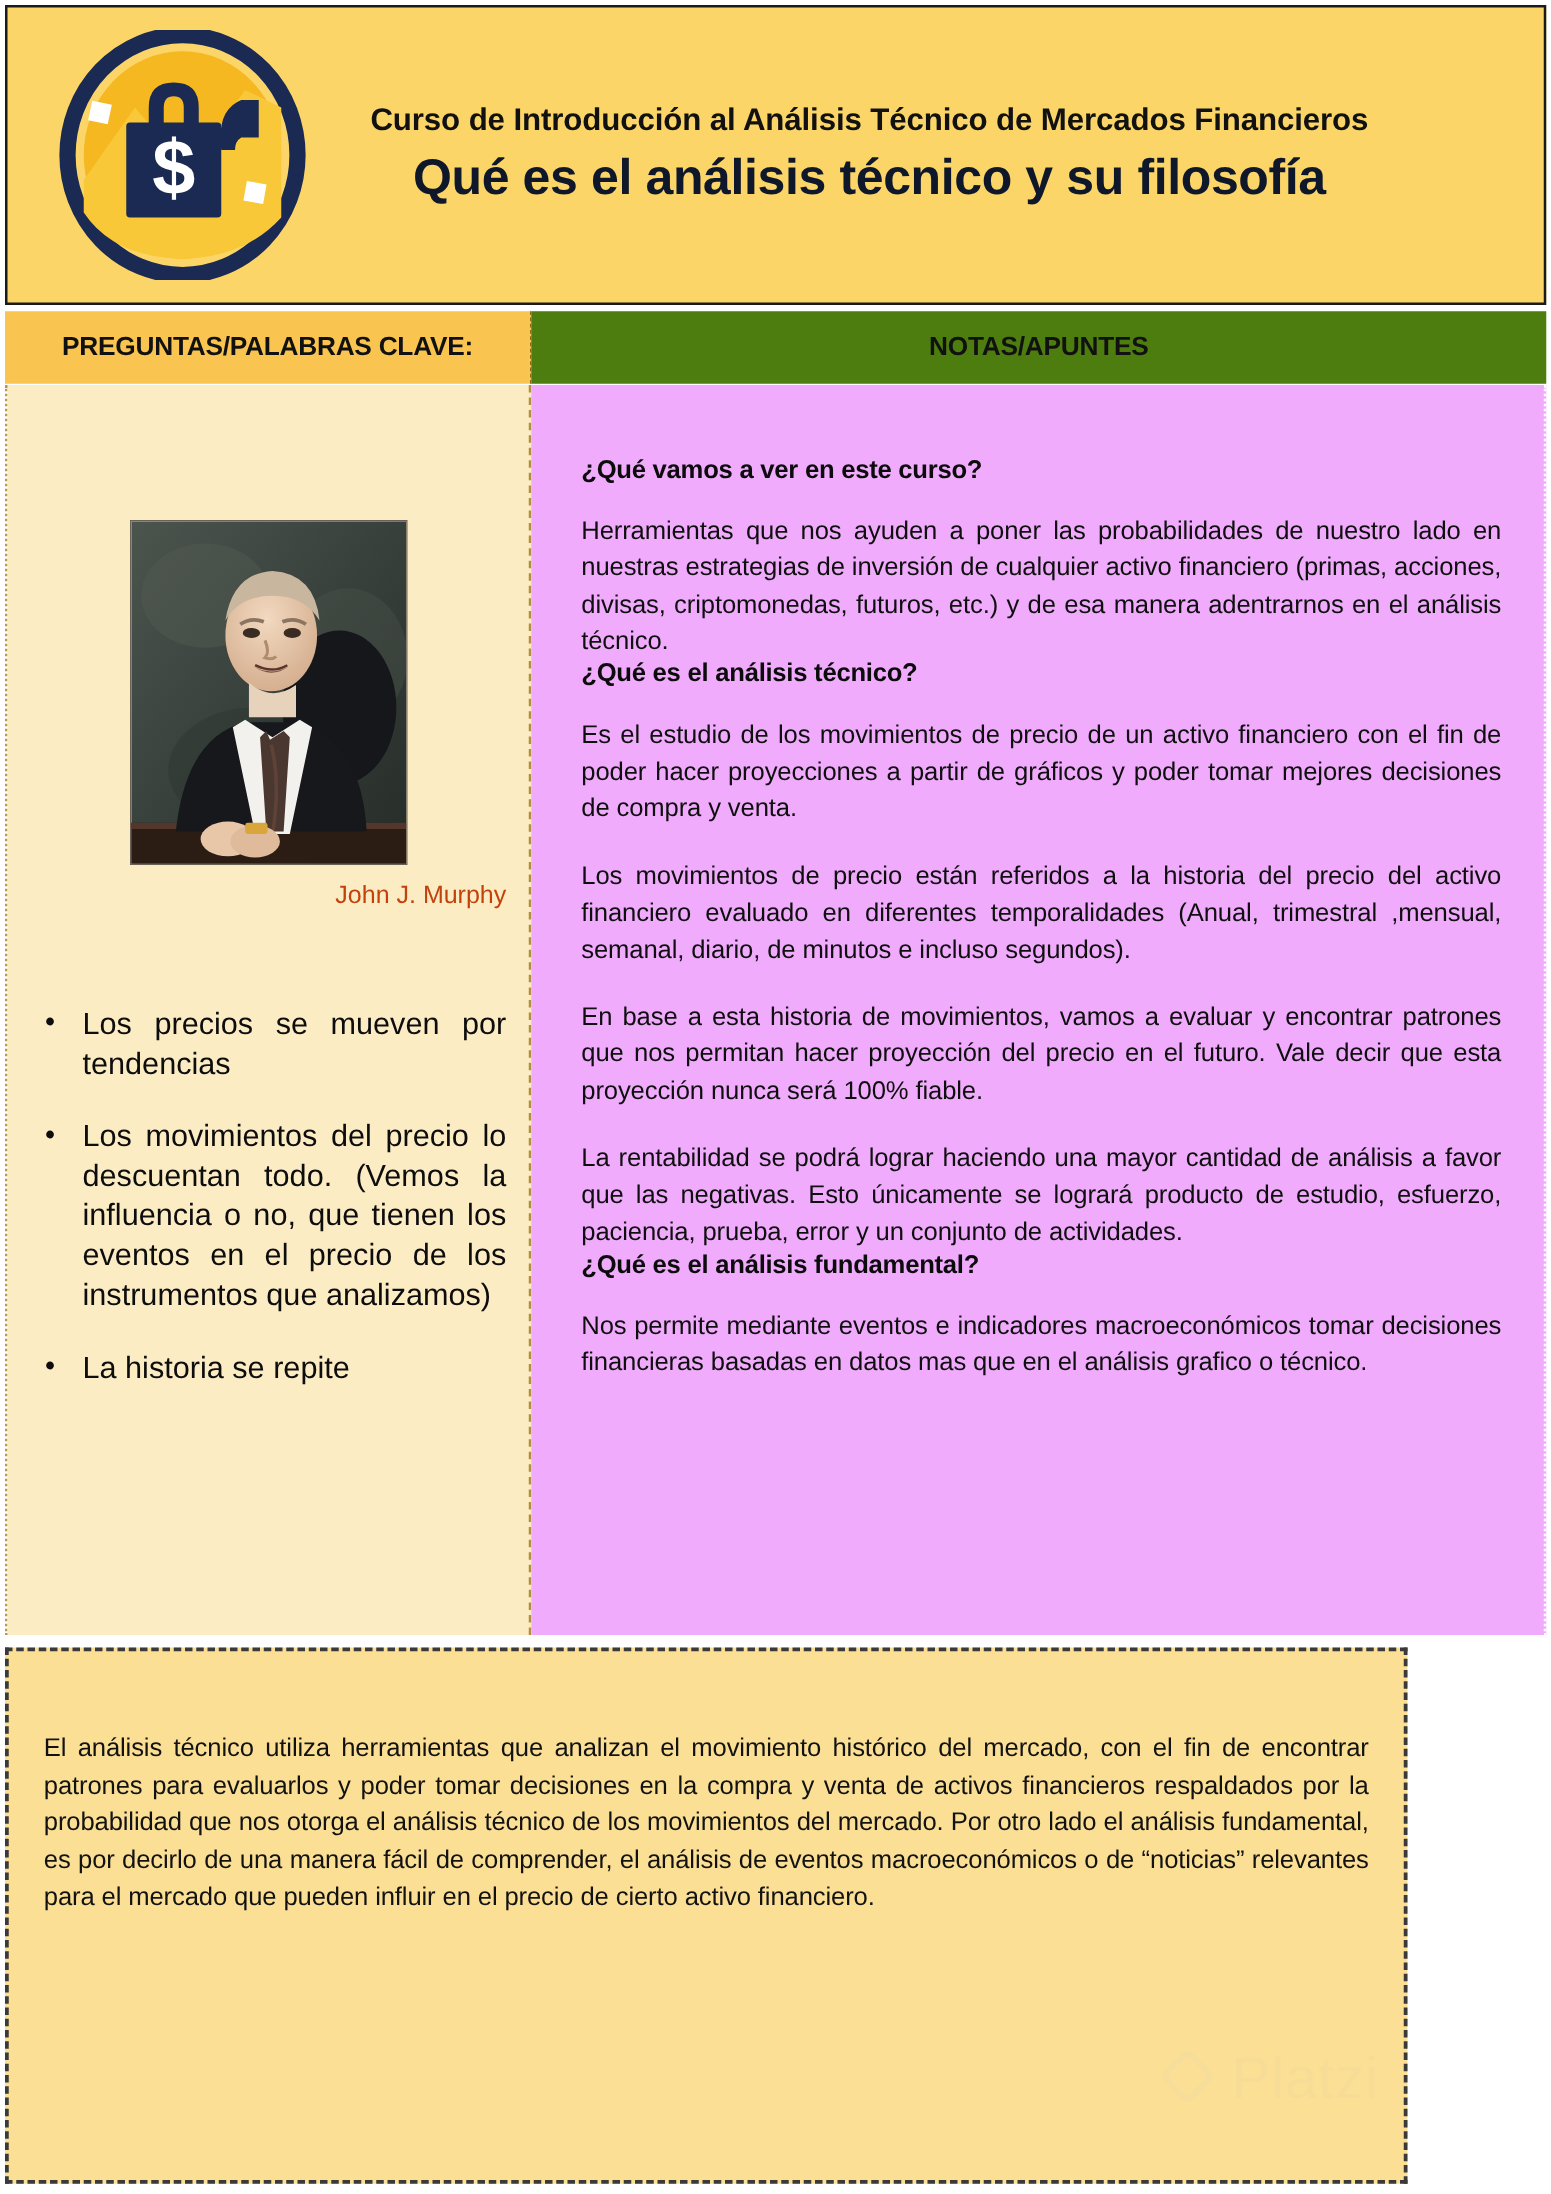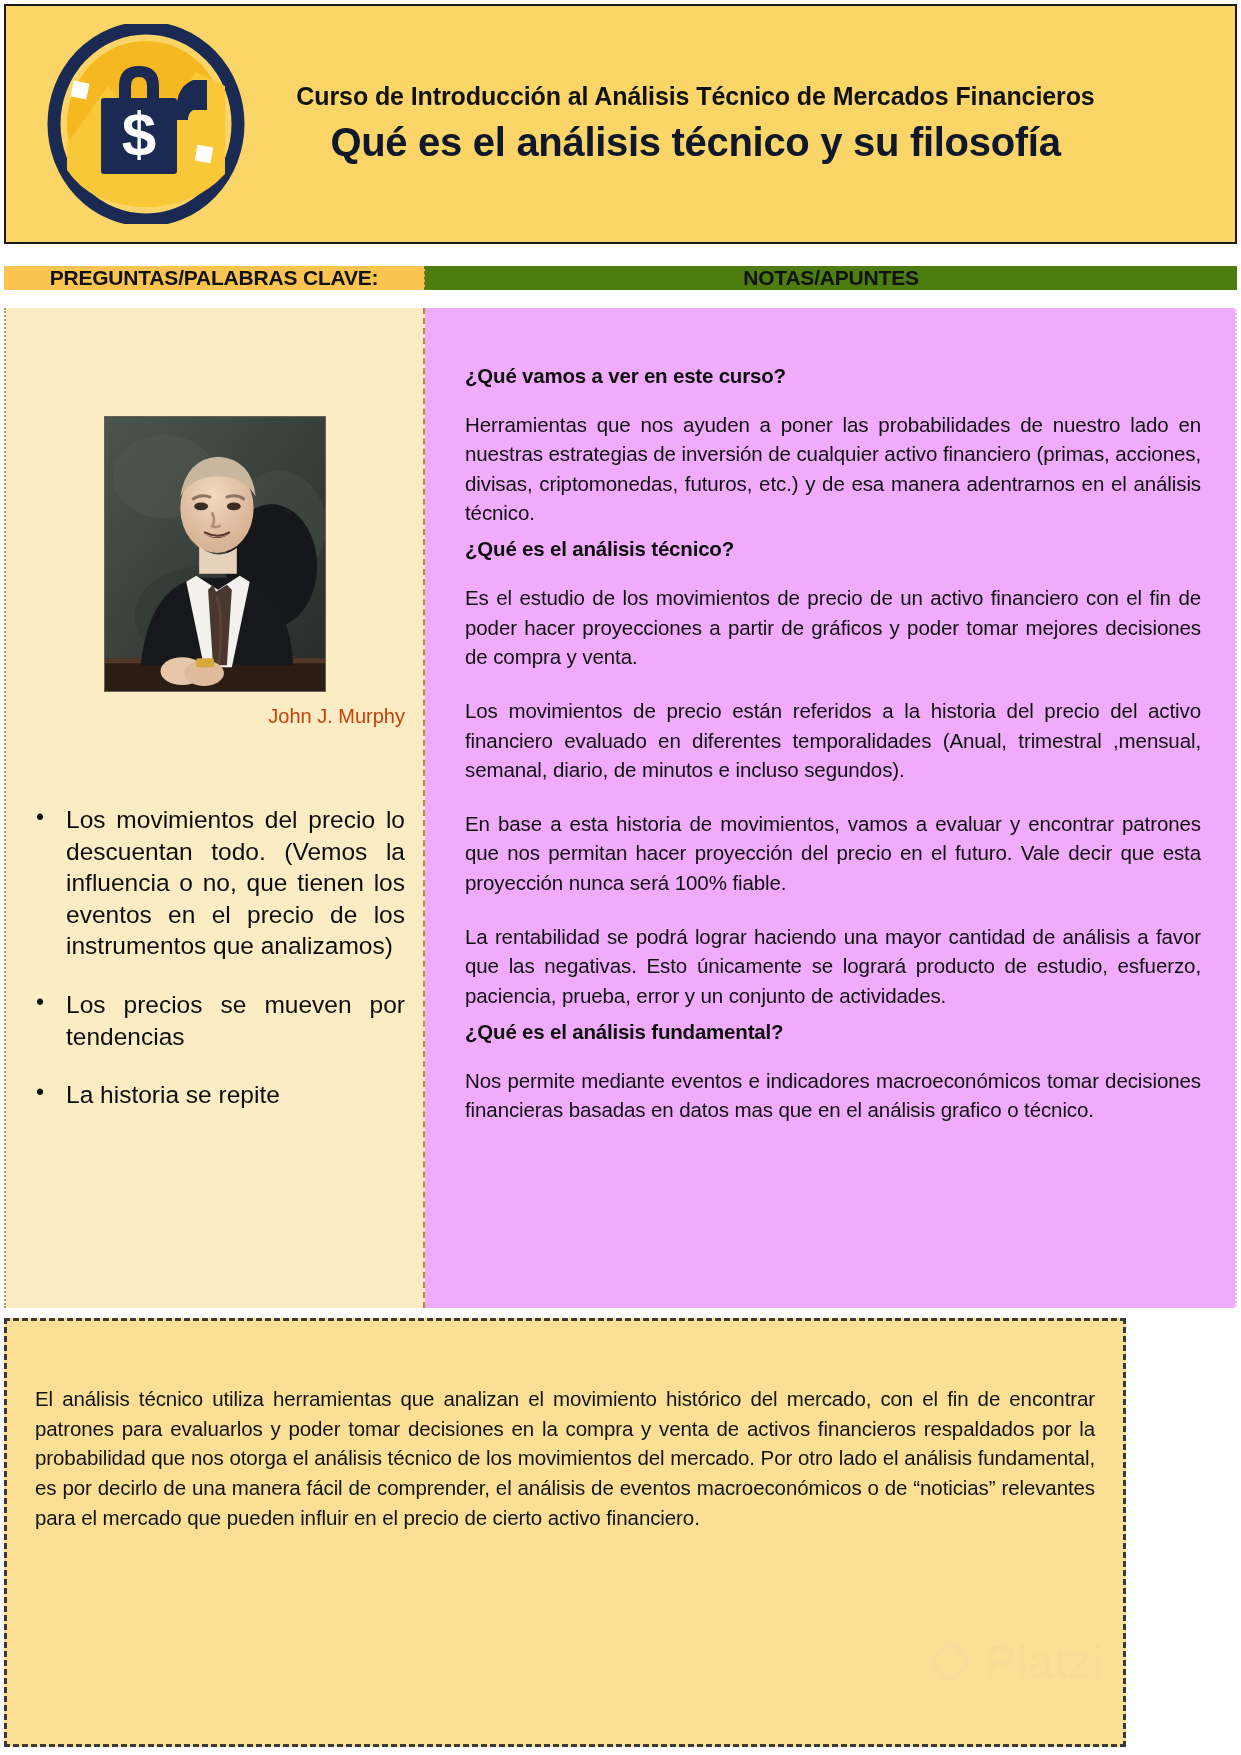--- a/index.html
+++ b/index.html
@@ -72,21 +72,20 @@
 
   
   .colhead-row {
     position: absolute;
     left: 4px;
     top: 249px;
     width: 1233px;
     height: 58px;
     display: flex;
     box-sizing: border-box;
-    align-items: center;
   }
   .colhead-left {
     width: 421px;
     min-width: 421px;
     background: #fbc council;
     background: #fac košt;
     background: #fac451;
     border-right: 1px dashed #8a6a20;
     display: flex;
     align-items: center;
@@ -190,21 +189,21 @@
   .note-p {
     font-size: 20.5px;
     line-height: 1.43;
     color: #0f0f0f;
     text-align: justify;
     margin: 0 0 25px 0;
     letter-spacing: -0.1px;
   }
   .note-p:last-child { margin-bottom: 0; }
   .note-h + .note-p { margin-top: 0; }
-  .note-block + .note-block { margin-top: 10px; }
+  .note-block + .note-block { }
 
   
   .summary-box {
     position: absolute;
     left: 4px;
     top: 1318px;
     width: 1122px;
     height: 429px;
     background: #fbdf94;
     border: 3px dashed #3a3a3a;
@@ -312,22 +311,22 @@
           <path d="M108 96 q4 10 0 14 q6 2 9 -1" stroke="#b08b6c" stroke-width="2.5" fill="none"></path>
           <path d="M95 130 q18 16 38 2 l0 26 l-38 0 z" fill="#e7d2bb"></path>
           <ellipse cx="78" cy="256" rx="22" ry="14" fill="#e8c7a9"></ellipse>
           <ellipse cx="100" cy="258" rx="20" ry="13" fill="#dfbb9c"></ellipse>
           <rect x="92" y="243" width="18" height="9" rx="2" fill="#d9a63c"></rect>
         </svg>
         <div class="portrait-caption">John J. Murphy</div>
       </div>
 
       <ul class="key-list">
+        <li>Los precios se mueven por tendencias</li>
         <li>Los movimientos del precio lo descuentan todo. (Vemos la influencia o no, que tienen los eventos en el precio de los instrumentos que analizamos)</li>
-        <li>Los precios se mueven por tendencias</li>
         <li>La historia se repite</li>
       </ul>
     </div>
 
     <div class="col-right">
 
       <div class="note-block">
         <div class="note-h">¿Qué vamos a ver en este curso?</div>
         <p class="note-p">Herramientas que nos ayuden a poner las probabilidades de nuestro lado en nuestras estrategias de inversión de cualquier activo financiero (primas, acciones, divisas, criptomonedas, futuros, etc.) y de esa manera adentrarnos en el análisis técnico.</p>
       </div>

